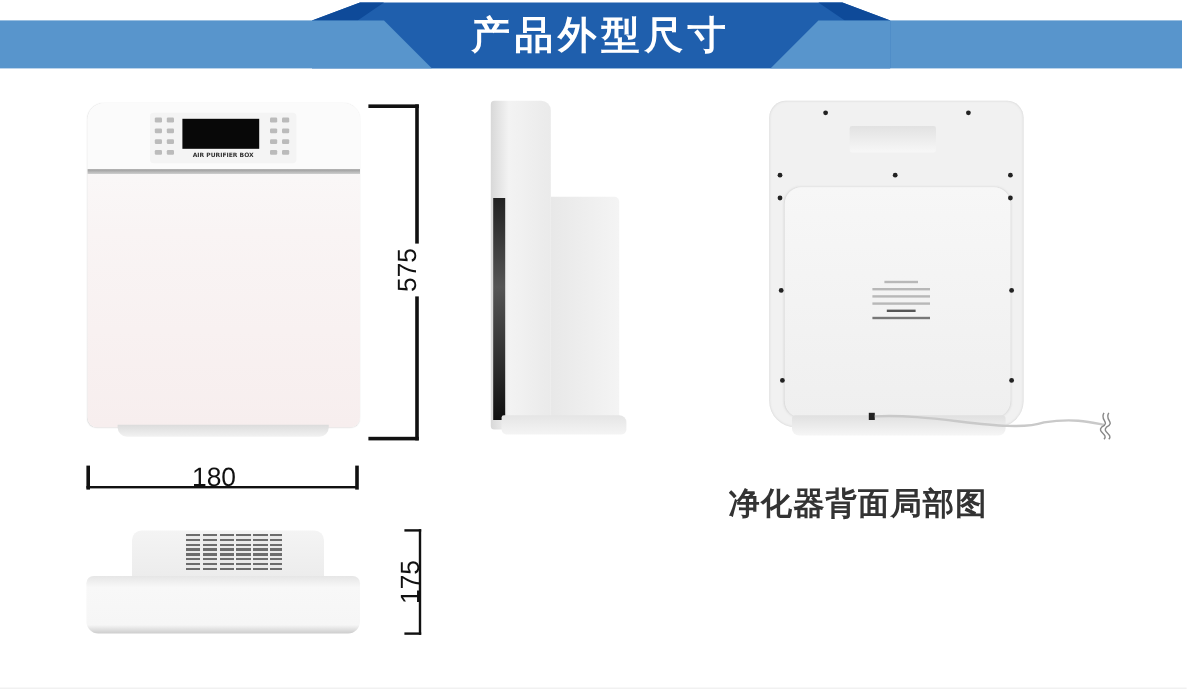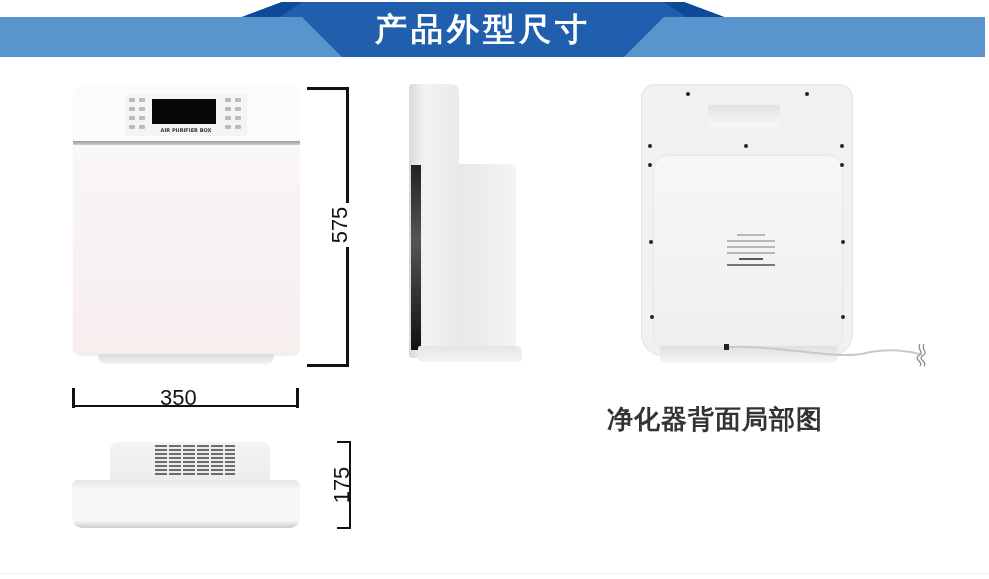--- a/index.html
+++ b/index.html
@@ -1,21 +1,21 @@
 <!DOCTYPE html>
 <html><head>
 <meta charset="utf-8">
 <style>
   * { box-sizing: border-box; margin: 0; padding: 0; }
   html, body { width: 989px; height: 579px; background: #ffffff; overflow: hidden; }
   body { position: relative; font-family: "DejaVu Sans", sans-serif; }
 
   
   .band { position: absolute; left: 0; top: 17px; width: 985px; height: 40px; background: #5895cc; }
-  .banner { position: absolute; left: 242px; top: 1px; width: 482px; height: 56px; }
+  .banner { position: absolute; left: 260px; top: 1px; width: 482px; height: 56px; }
   .banner svg { position: absolute; left: 0; top: 0; }
   .banner-title { position: absolute; left: 0; top: 0; width: 482px; height: 56px; line-height: 56px; text-align: center;
     color: #ffffff; font-weight: bold; font-size: 32px; letter-spacing: 4px; font-family: "DejaVu Sans", sans-serif; }
 
   .bottom-line { position: absolute; left: 0; top: 573px; width: 989px; height: 1px; background: #eeeeee; }
 
   
   .front { position: absolute; left: 73px; top: 86px; width: 227px; height: 270px; border-radius: 14px 14px 8px 8px;
     background: linear-gradient(180deg, #fbfbfb 0%, #f9f4f4 40%, #f7eeee 100%); box-shadow: 0 0 1px #ddd; }
   .front-top { position: absolute; left: 0; top: 0; width: 227px; height: 56px; border-radius: 14px 14px 0 0; background: #fbfbfb; }
@@ -97,21 +97,21 @@
 <div class="front-base"></div>
 
 <div class="dim" style="left:307px;top:87px;width:42px;height:3px"></div>
 <div class="dim" style="left:346px;top:87px;width:3px;height:280px"></div>
 <div class="dim" style="left:307px;top:364px;width:42px;height:3px"></div>
 <div class="dim-label" style="left:318px;top:212px;font-size:22px;transform:rotate(-90deg);transform-origin:center;width:44px;text-align:center;background:#fff">575</div>
 
 <div class="dim" style="left:72px;top:388px;width:3px;height:20px"></div>
 <div class="dim" style="left:72px;top:405px;width:226px;height:2px"></div>
 <div class="dim" style="left:296px;top:388px;width:3px;height:20px"></div>
-<div class="dim-label" style="left:160px;top:385px;font-size:22px">350</div>
+<div class="dim-label" style="left:160px;top:385px;font-size:22px">180</div>
 
 <div class="side-back"></div>
 <div class="side-main"></div>
 <div class="side-dark"></div>
 <div class="side-base"></div>
 
 <div class="back-shell"></div>
 <div class="back-handle"></div>
 <div class="back-panel"></div>
 <div class="back-label">

